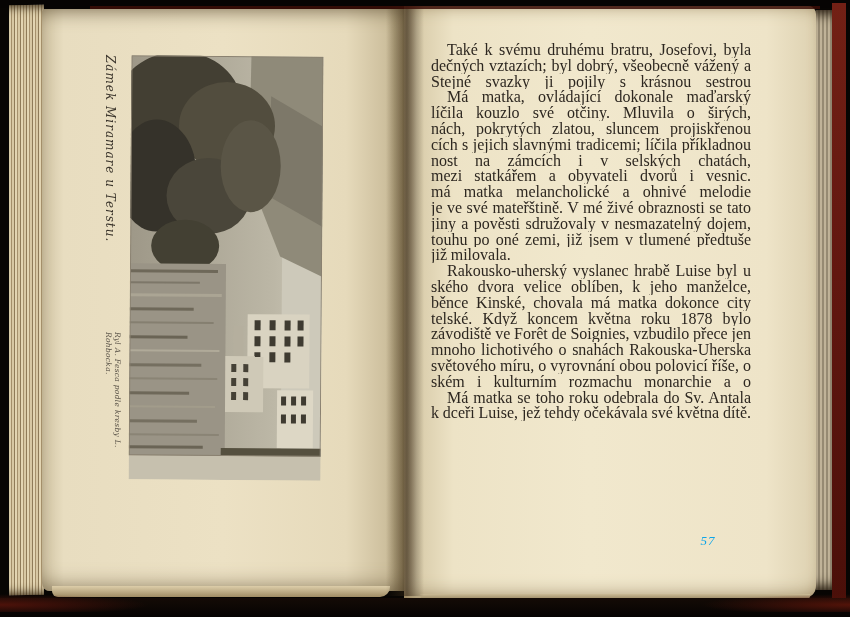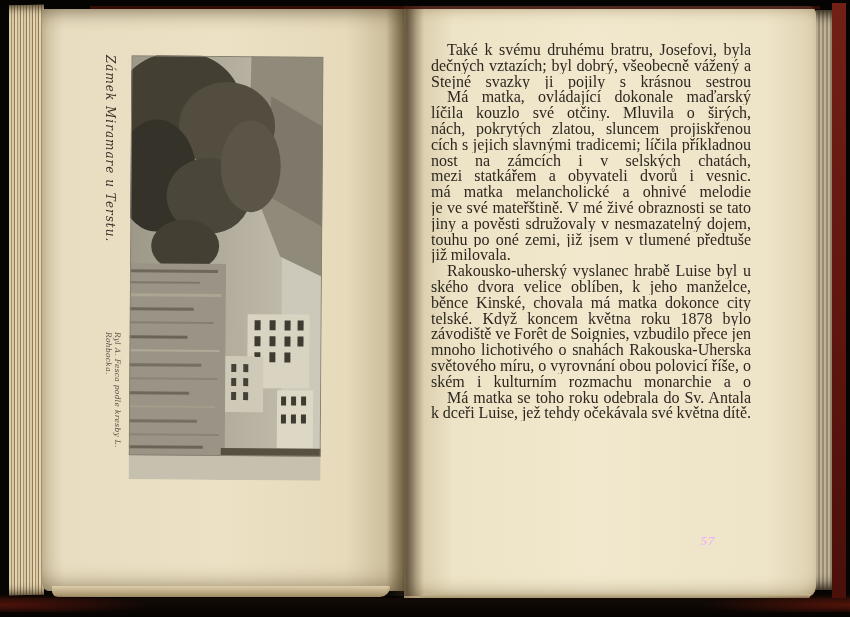--- a/index.html
+++ b/index.html
@@ -51,21 +51,21 @@
     font-style:italic;font-size:7.5px;letter-spacing:.3px;color:#5a5348;
     font-family:"DejaVu Serif", serif;}
   
   .text-block{position:absolute;left:431px;top:42px;width:320px;color:#2d2720;
     font-size:16px;line-height:15.8px;word-spacing:-0.3px;}
   .para{margin:0;}
   .pline{text-align:justify;text-align-last:justify;height:15.8px;overflow:hidden;}
   .pline.lastline{text-align-last:left;}
   .pline.indent{text-indent:16px;}
   .page-number{position:absolute;left:688px;top:533px;width:40px;text-align:center;
-    font-size:13px;color:#f0abfc;letter-spacing:1px;font-style:italic;}
+    font-size:13px;color:#0ea5e9;letter-spacing:1px;font-style:italic;}
 </style>
 </head>
 <body>
 
 <div class="top-band"></div>
 <div class="edges-left"></div>
 <div class="left-page"></div>
 <div class="right-page"></div>
 <div class="bottom-edges-left"></div>
 <div class="bottom-edges-right"></div>

